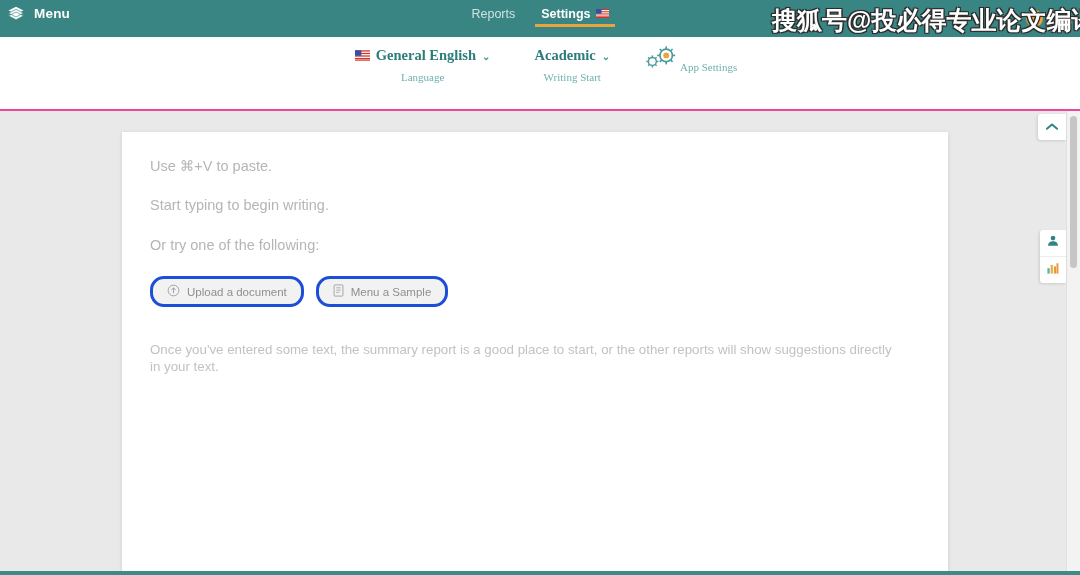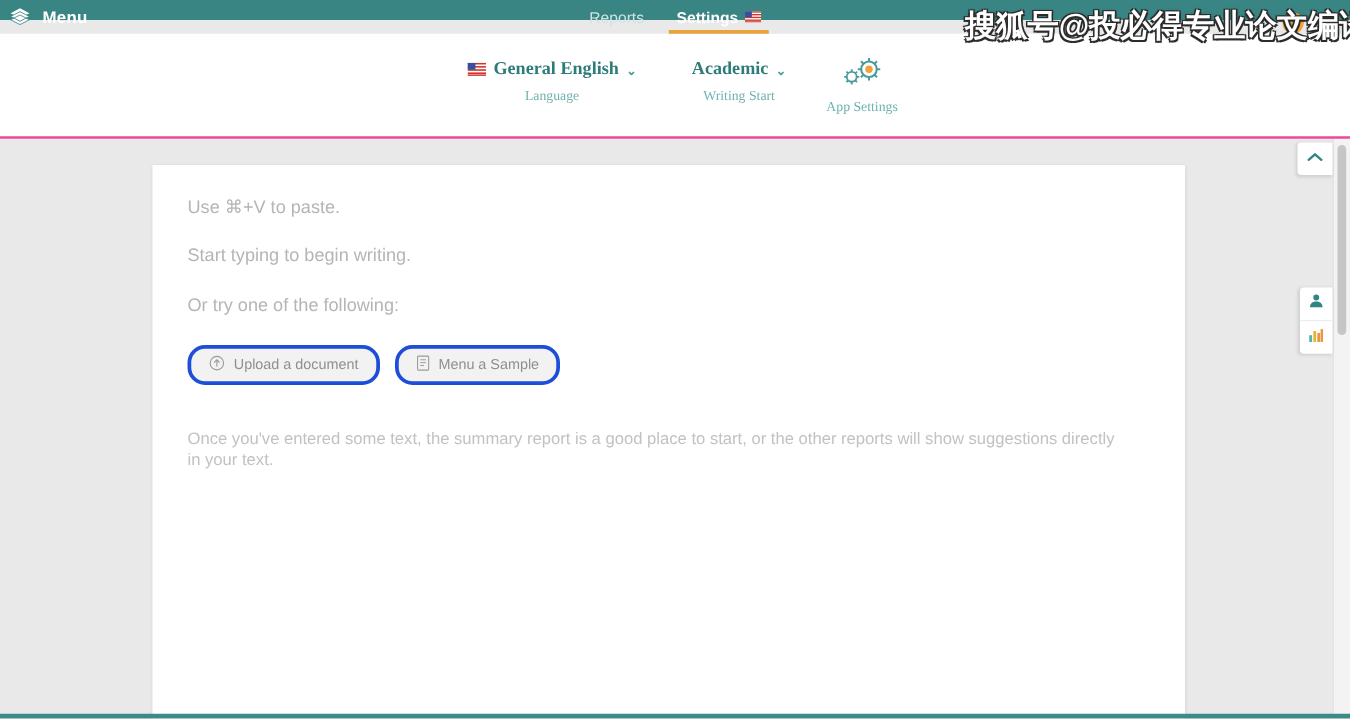--- a/index.html
+++ b/index.html
@@ -15,21 +15,21 @@
     width: 1080px;
     height: 575px;
     overflow: hidden;
     background: #e9e9e9;
   }
 
   
   .topbar {
     position: absolute;
     left: 0; top: 0;
-    width: 1080px; height: 16px;
+    width: 1080px; height: 37px;
     background: #388583;
     z-index: 40;
   }
   .topbar-left {
     position: absolute;
     left: 6px; top: 0;
     height: 27px;
     display: flex;
     align-items: center;
     gap: 8px;
@@ -161,22 +161,22 @@
   .sub-caption {
     margin-top: 7px;
     color: #6fb2b0;
     font-size: 11px;
     font-family: "Liberation Serif", serif;
   }
   .flag-sub { width: 15px; height: 11px; display:block; }
 
   .gear-group {
     display: flex;
-    flex-direction: column;
-    align-items: center;
+    flex-direction: row;
+    align-items: flex-end;
     padding: 0 10px;
     cursor: pointer;
   }
   .gear-wrap { height: 26px; display:flex; align-items:center; justify-content:center; }
 
   
   .workarea {
     position: absolute;
     left: 0; top: 110px;
     width: 1080px; height: 461px;

